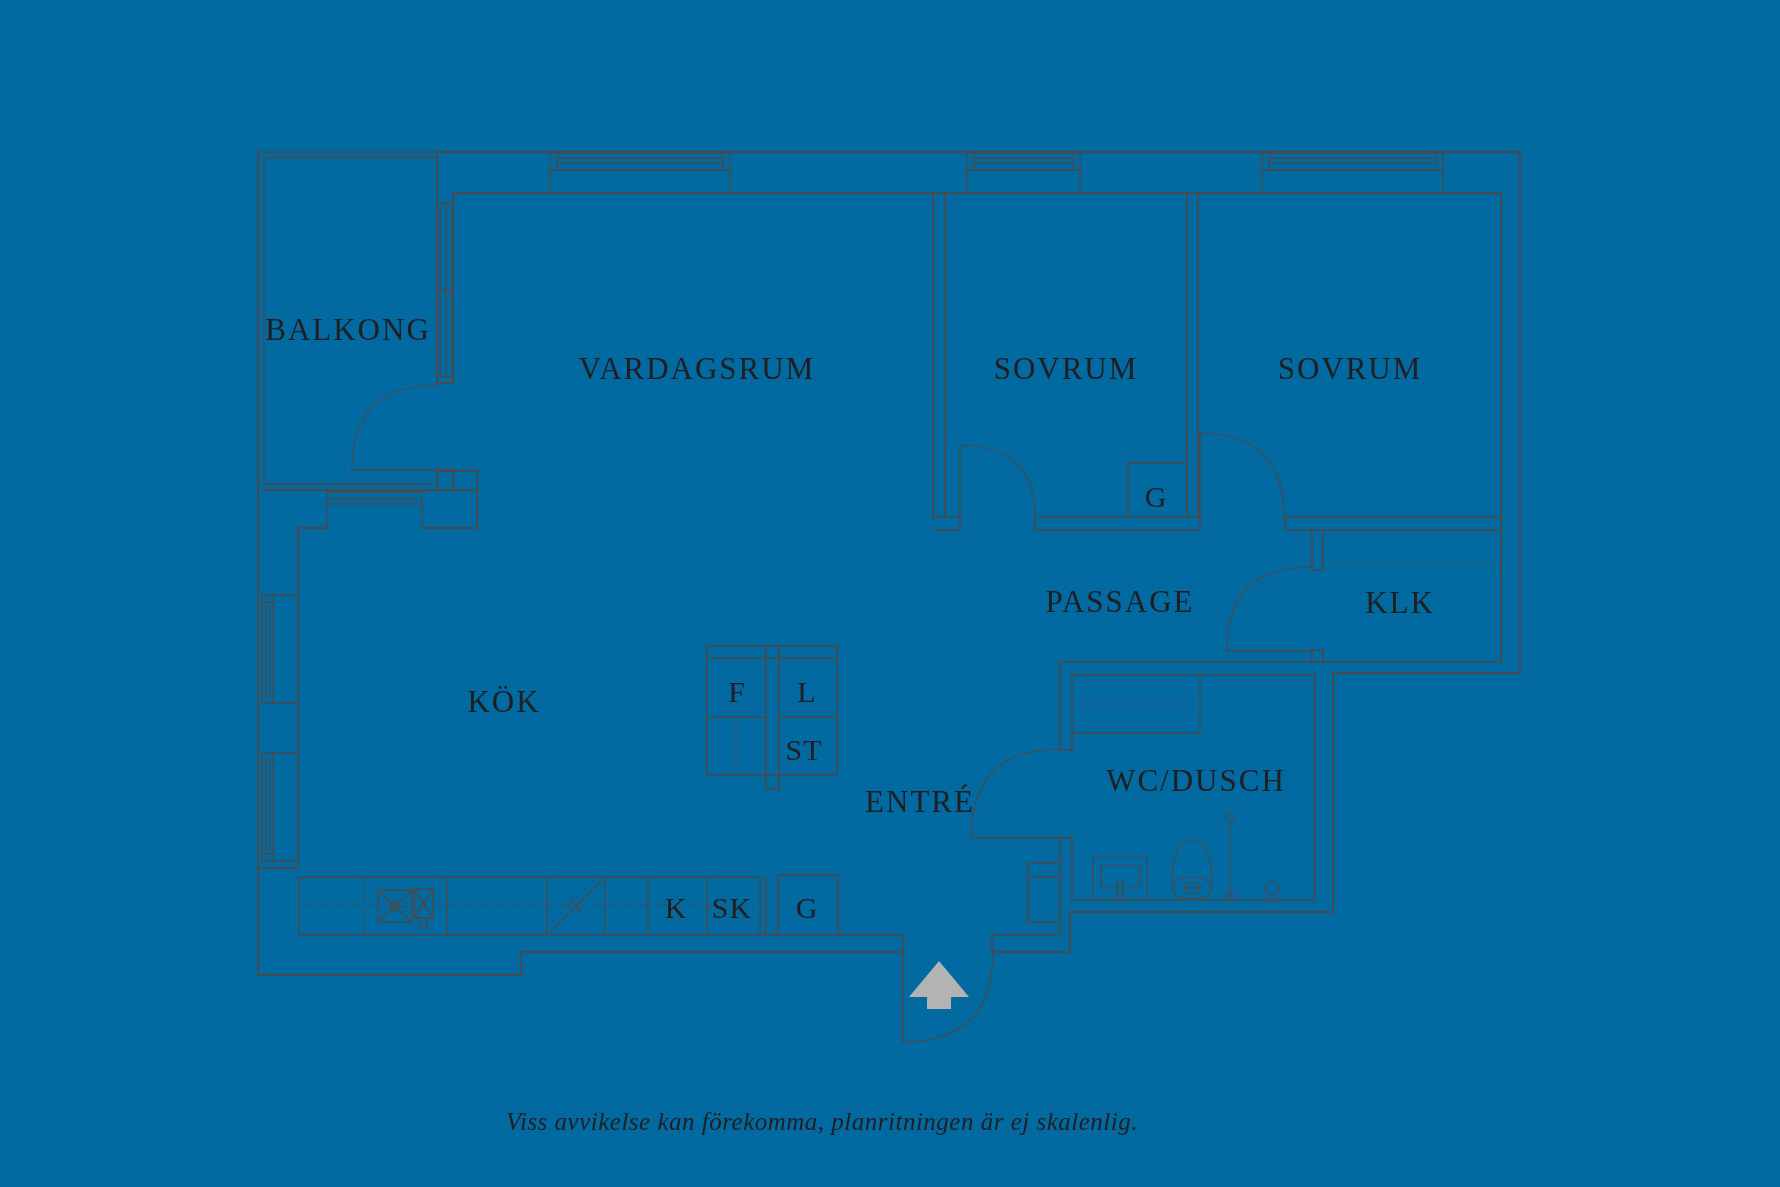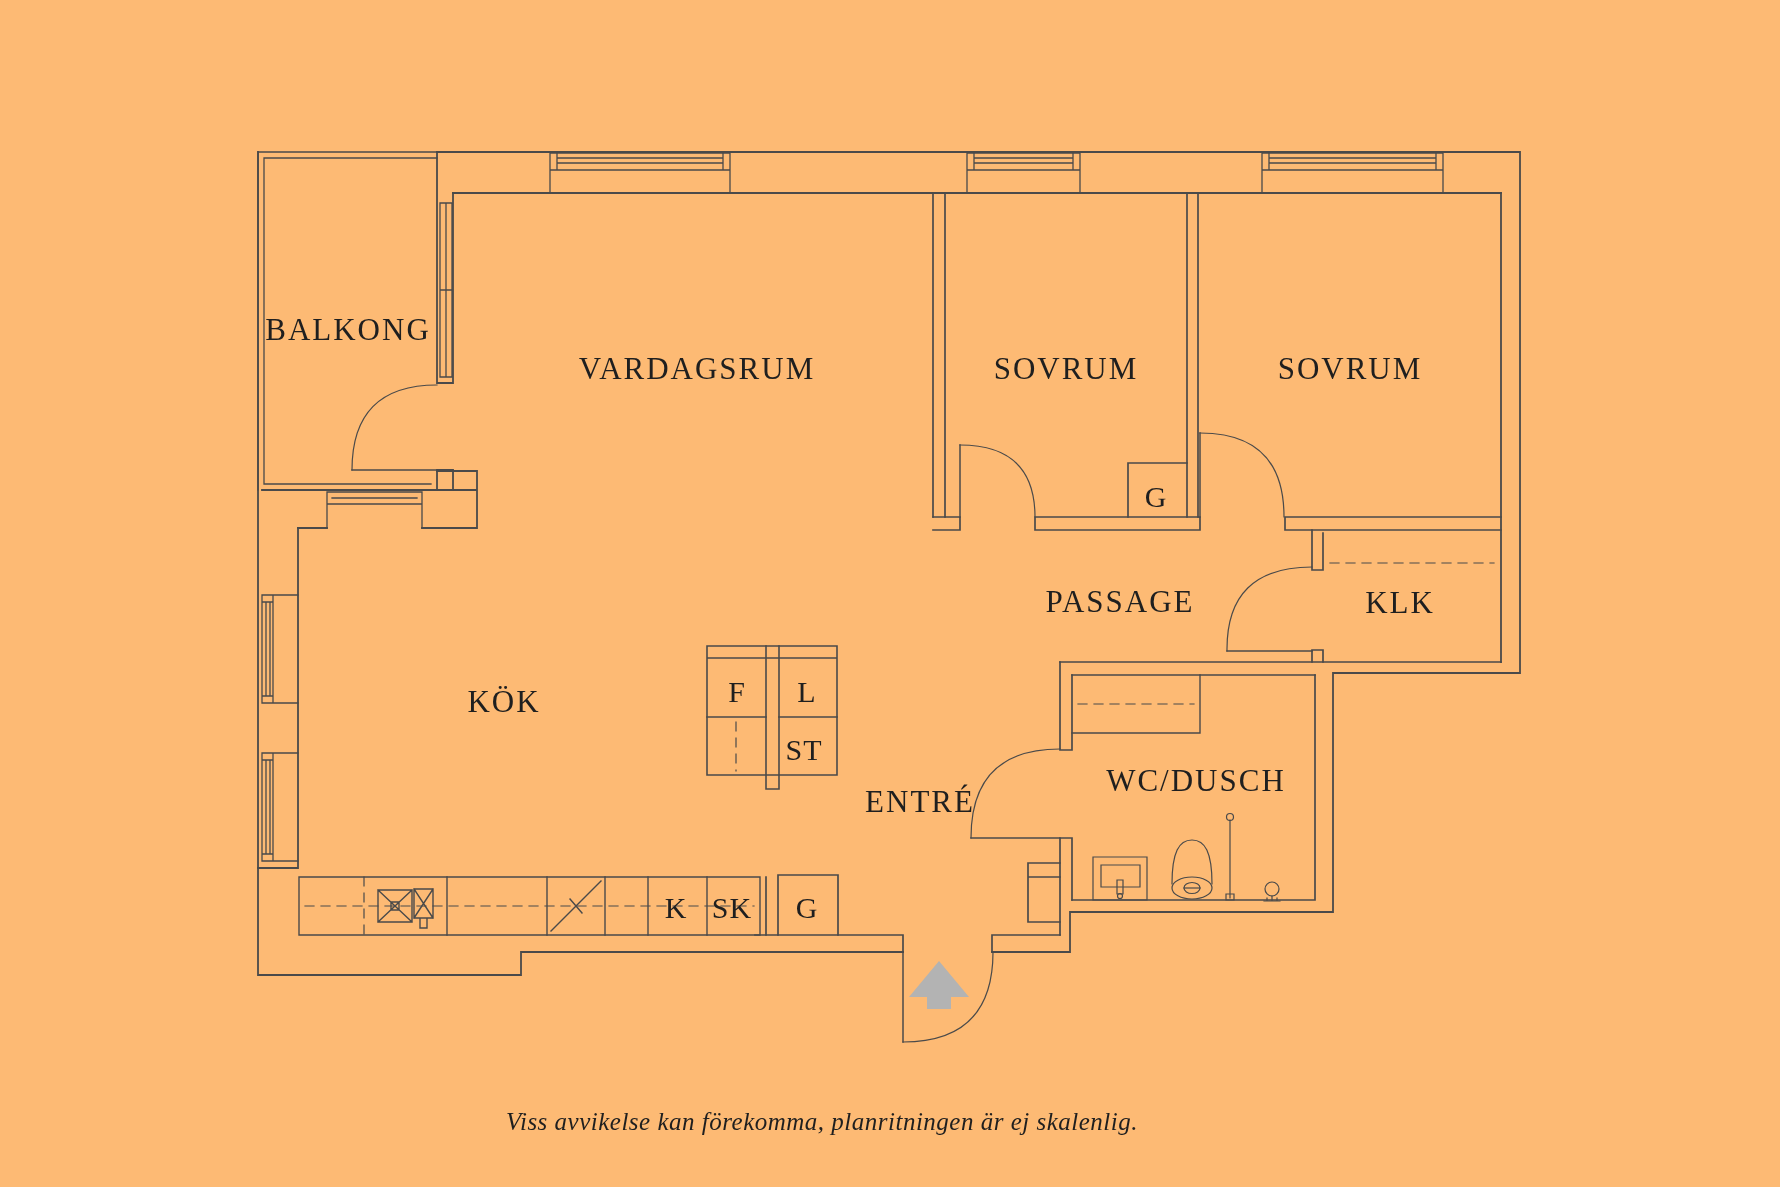--- a/index.html
+++ b/index.html
@@ -1,16 +1,16 @@
 <!DOCTYPE html>
 <html><head>
 <meta charset="utf-8">
 <style>
   html,body{margin:0;padding:0;background:#ffffff;}
-  .page{position:relative;width:1780px;height:1187px;background:#fdba74;overflow:hidden;
+  .page{position:relative;width:1780px;height:1187px;background:#0369a1;overflow:hidden;
         font-family:"Liberation Serif","DejaVu Serif",serif;}
   svg{position:absolute;left:0;top:0;}
   text{fill:#1f1f1f;}
   .room-label{font-size:31px;letter-spacing:2px;}
   .small-label{font-size:30px;letter-spacing:1px;}
   .caption{font-size:25px;font-style:italic;letter-spacing:0.5px;}
 </style>
 </head>
 <body>
 

